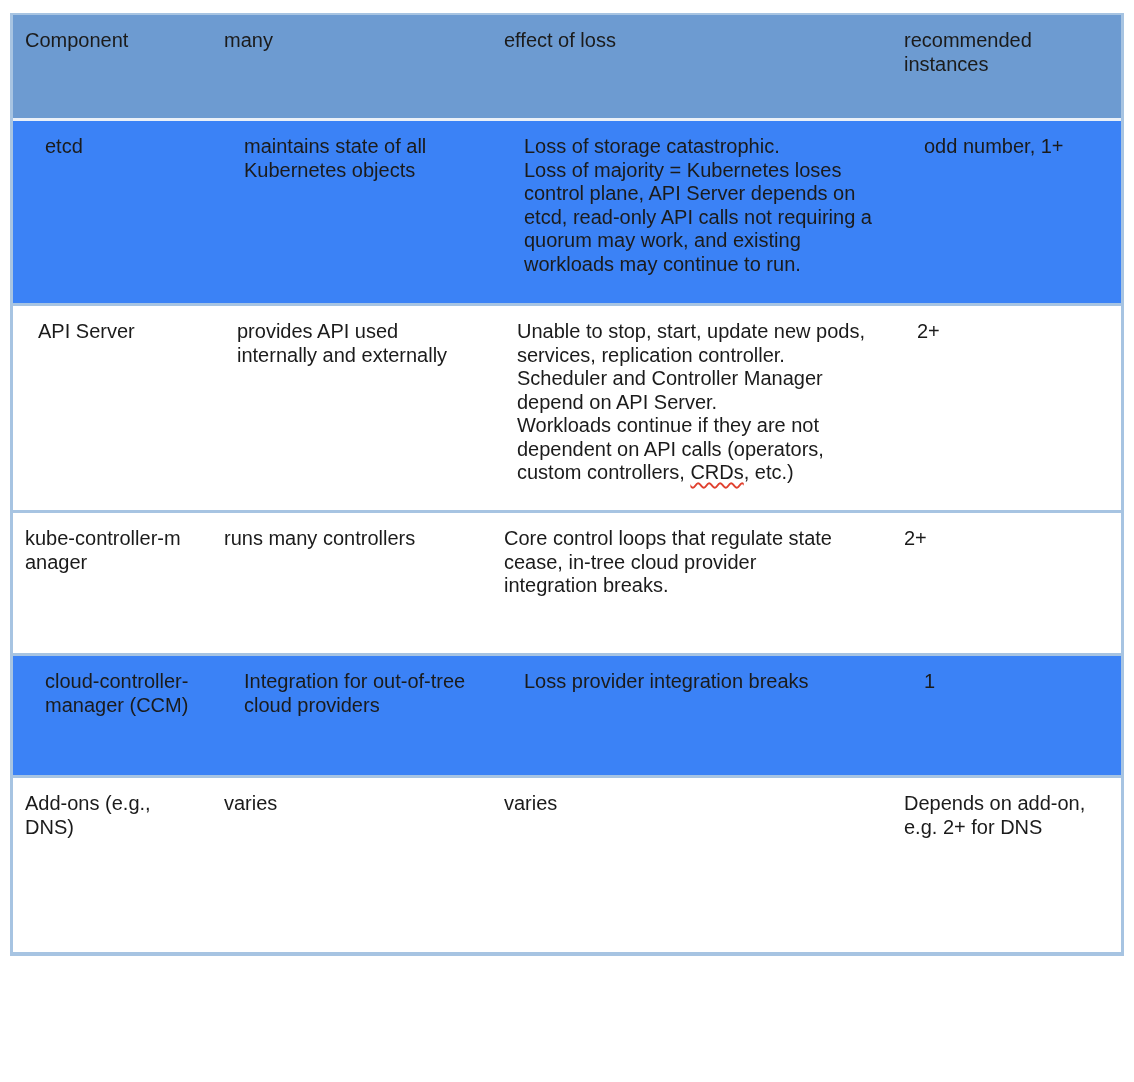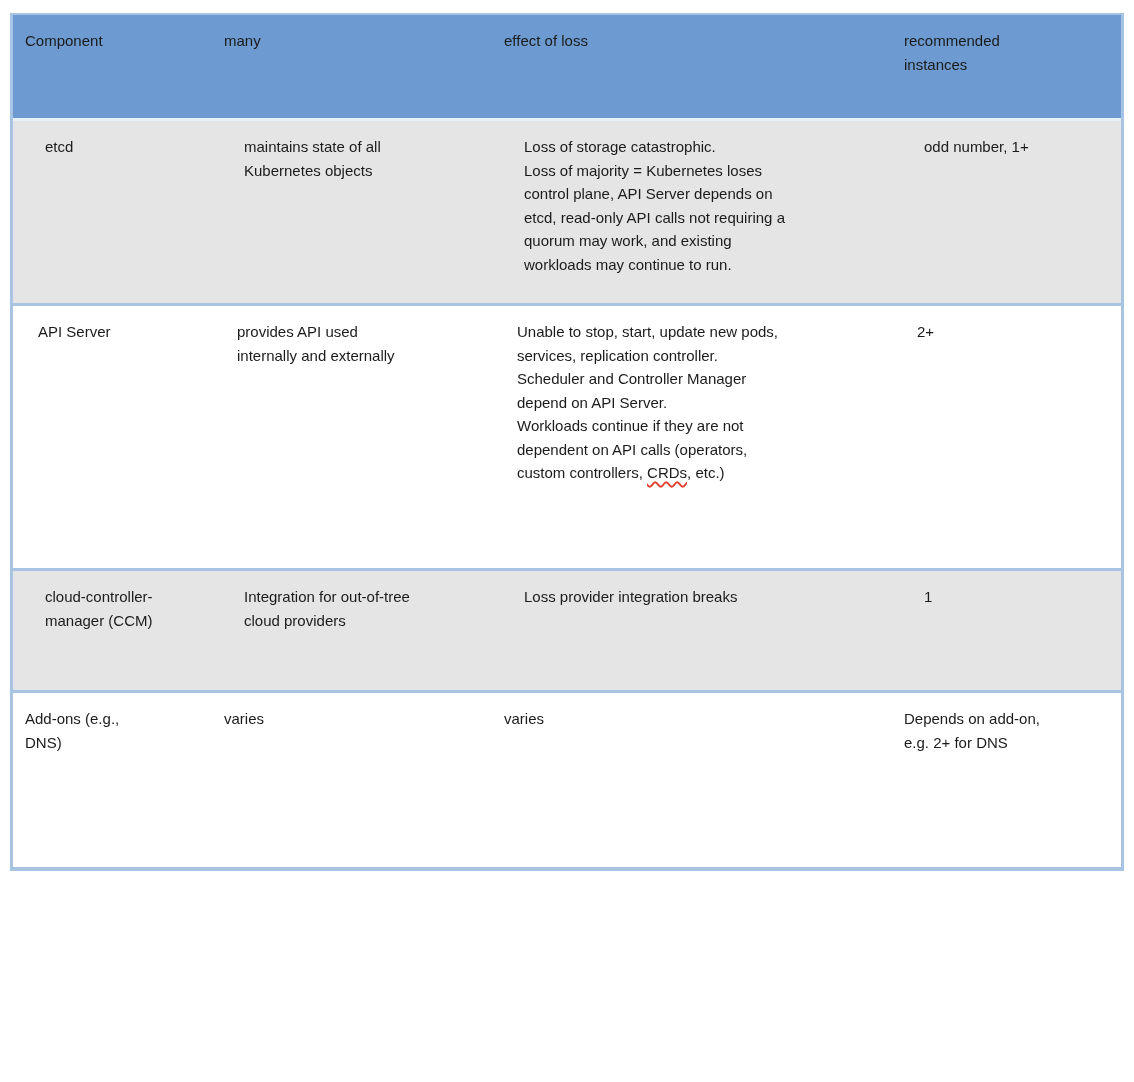--- a/index.html
+++ b/index.html
@@ -22,37 +22,37 @@
     width: 1114px;
     border: 3px solid #a7c4e2;
     border-top-width: 2px;
     border-bottom-width: 4px;
     background: #ffffff;
   }
   td, th {
     vertical-align: top;
     text-align: left;
     font-weight: normal;
-    font-size: 15px;
+    font-size: 20px;
     line-height: 23.5px;
     padding: 14px 12px 8px 12px;
     white-space: pre-line;
     overflow: hidden;
     box-sizing: border-box;
   }
   tr.header-row th {
     background: #6d9bd1;
     height: 103px;
   }
   tr.data-row td { border-top: 3px solid #a7c4e2; }
   tr.first-data-row td { border-top-color: #eaf0f8; }
-  tr.row-alt td { background: #e5e5e5; padding-left: 32px; }
+  tr.row-alt td { background: #3b82f6; padding-left: 32px; }
   tr.row-plain td { background: #ffffff; }
   tr.r-etcd td  { height: 185px; }
-  tr.r-api td   { height: 265px; padding-left: 25px; }
+  tr.r-api td   { height: 207px; padding-left: 25px; }
   tr.r-sched td { height: 106px; }
   tr.r-kcm td   { height: 143px; }
   tr.r-ccm td   { height: 122px; }
   tr.r-addon td { height: 177px; }
   .misspelled {
     text-decoration: underline;
     text-decoration-style: wavy;
     text-decoration-color: #e0402e;
     text-decoration-thickness: 1.5px;
     text-underline-offset: 3px;
@@ -99,20 +99,29 @@
 services, replication controller.
 Scheduler and Controller Manager
 depend on API Server.
 Workloads continue if they are not
 dependent on API calls (operators,
 custom controllers, </span><span class="misspelled">CRDs</span><span>, etc.)</span></td>
       <td>2+</td>
     </tr>
 
 
+    <tr class="data-row row-plain r-kcm">
+      <td>kube-controller-m
+anager</td>
+      <td>runs many controllers</td>
+      <td>Core control loops that regulate state
+cease, in-tree cloud provider
+integration breaks.</td>
+      <td>2+</td>
+    </tr>
 
     <tr class="data-row row-alt r-ccm">
       <td>cloud-controller-
 manager (CCM)</td>
       <td>Integration for out-of-tree
 cloud providers</td>
       <td>Loss provider integration breaks</td>
       <td>1</td>
     </tr>
 

